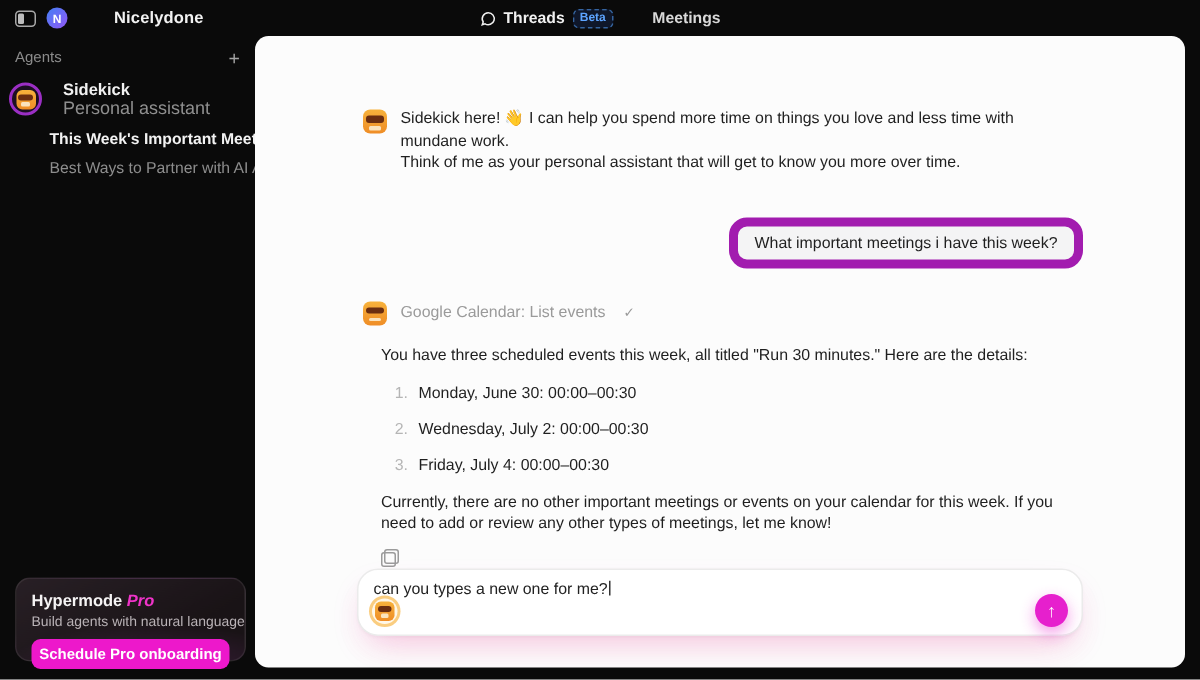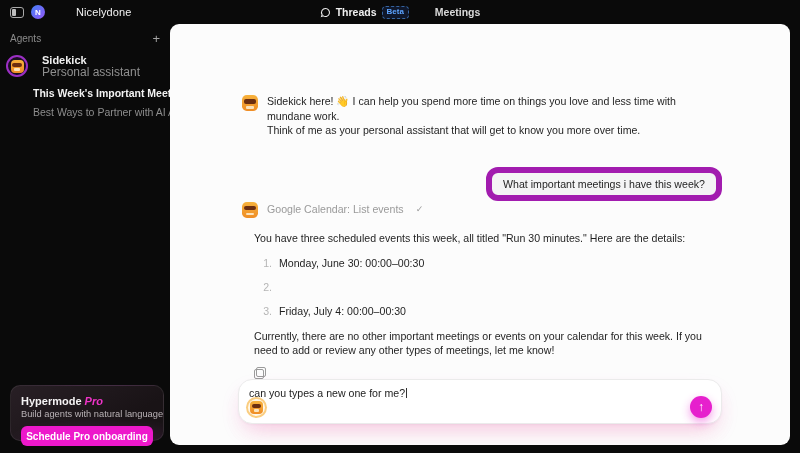--- a/index.html
+++ b/index.html
@@ -10,21 +10,21 @@
     position:relative;
   }
 
   
   .topbar { height:24px; display:flex; align-items:center; padding:0 10px; position:relative; }
   .brand { display:flex; align-items:center; gap:7px; }
   .panel-toggle { width:14px; height:11px; border:1.2px solid #a9a9a9; border-radius:3px; position:relative; display:inline-block; }
   .panel-toggle::before { content:""; position:absolute; left:1px; top:1px; bottom:1px; width:4px; background:#bdbdbd; border-radius:1px; }
   .brand-avatar { width:14px; height:14px; border-radius:50%; background:linear-gradient(135deg,#4b7bf5 10%,#8b5cf6 90%);
     color:#fff; font-size:8px; font-weight:bold; display:flex; align-items:center; justify-content:center; }
-  .brand-name { font-size:11px; font-weight:400; color:#f2f2f2; letter-spacing:.1px;padding-left:24px; }
+  .brand-name { font-size:11px; font-weight:700; color:#f2f2f2; letter-spacing:.1px;padding-left:24px; }
   .topnav { position:absolute; left:0; right:0; top:0; height:24px; display:flex; align-items:center; justify-content:center; gap:26px; pointer-events:none; }
   .topnav > * { pointer-events:auto; }
   .nav-item { display:flex; align-items:center; gap:5px; font-size:10.5px; font-weight:600; color:#f0f0f0; cursor:default; }
   .nav-item.dim { color:#d9d9d9; font-weight:600; }
   .bubble-icon { width:11px; height:11px; display:inline-block; }
   .beta-badge { font-size:8px; font-weight:600; color:#5da4ff; background:#0f172a; border:1px dashed #35649f; border-radius:4px; padding:0.5px 4px; line-height:10px; }
 
   
   .frame { display:flex; height:429px; }
   .sidebar { width:170px; flex:none; position:relative; padding:6px 6px 0 6px; }
@@ -52,27 +52,27 @@
     background:radial-gradient(110% 90% at 60% 110%, rgba(150,60,160,.28), rgba(0,0,0,0) 60%), linear-gradient(150deg,#281f25 0%,#191316 70%);
     border:1px solid rgba(255,255,255,.08); border-radius:10px; padding:9px 10px; }
   .promo-title { font-size:11px; font-weight:700; color:#f5f3f4; }
   .promo-title .pro { font-style:italic; color:#ef33c8; font-weight:700; }
   .promo-sub { font-size:9.3px; color:#b9b2b6; margin-top:2px; white-space:nowrap; }
   .promo-btn { margin-top:7px; width:100%; height:20px; border:none; border-radius:6px; background:#ed18cb; color:#fff;
     font-family:inherit; font-size:10px; font-weight:700; cursor:pointer; }
 
   
   .chat-col { width:484px; margin:0 auto; position:relative; height:100%; }
-  .messages { padding-top:70px; }
+  .messages { padding-top:48px; }
   .msg { display:flex; gap:9px; align-items:flex-start; padding-left:4px; }
   .msg-avatar { flex:none; margin-top:1px; }
   .msg-text { font-size:10.6px; line-height:14.5px; color:#1f1f1f; }
   .user-row { display:flex; justify-content:flex-end; margin-top:29px; }
   .user-bubble { background:#f4f4f5; border:6px solid #a21caf; border-radius:12px; padding:5px 11px; font-size:10.6px; color:#1f1f1f; }
-  .tool-row { display:flex; gap:9px; align-items:center; padding-left:4px; }
+  .tool-row { display:flex; gap:9px; align-items:center; margin-top:21px; padding-left:4px; }
   .tool-name { font-size:10.6px; color:#9a9a9a; }
   .tool-check { font-size:9px; color:#9a9a9a; margin-left:3px; }
   .answer { padding-left:16px; margin-top:13px; }
   .answer-p { font-size:10.6px; line-height:14px; color:#1f1f1f; max-width:452px; }
   .evt-list { margin:9px 0 8px 0; }
   .evt { display:flex; gap:7px; font-size:10.6px; line-height:13px; padding:3px 0 3px 8px; margin-bottom:5px; color:#1f1f1f; }
   .evt-num { color:#b5b5b5; width:10px; text-align:right; flex:none; }
   .copy-btn { margin:10px 0 0 0px; width:12px; height:12px; position:relative; display:inline-block; cursor:pointer; }
   .copy-btn::before { content:""; position:absolute; left:0; bottom:0; width:8px; height:8px; border:1.1px solid #9b9b9b; border-radius:2px; background:#fcfcfc; }
   .copy-btn::after { content:""; position:absolute; right:0; top:0; width:8px; height:8px; border:1.1px solid #9b9b9b; border-radius:2px; }
@@ -164,20 +164,21 @@
 
         <div class="answer">
           <div class="answer-p">You have three scheduled events this week, all titled "Run 30 minutes." Here are the details:</div>
           <div class="evt-list">
             <div class="evt">
               <span class="evt-num">1.</span>
               <span>Monday, June 30: 00:00–00:30</span>
             </div>
             <div class="evt">
               <span class="evt-num">2.</span>
+              <span>Wednesday, July 2: 00:00–00:30</span>
             </div>
             <div class="evt">
               <span class="evt-num">3.</span>
               <span>Friday, July 4: 00:00–00:30</span>
             </div>
           </div>
           <div class="answer-p">Currently, there are no other important meetings or events on your calendar for this week. If you need to add or review any other types of meetings, let me know!</div>
           <span class="copy-btn"></span>
         </div>
 

